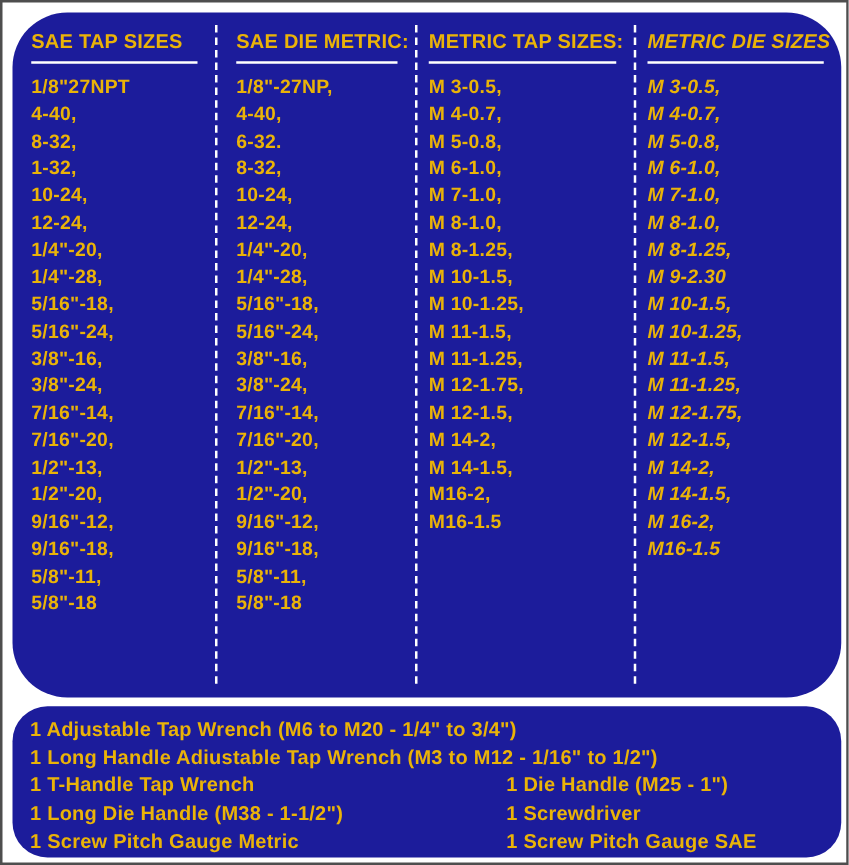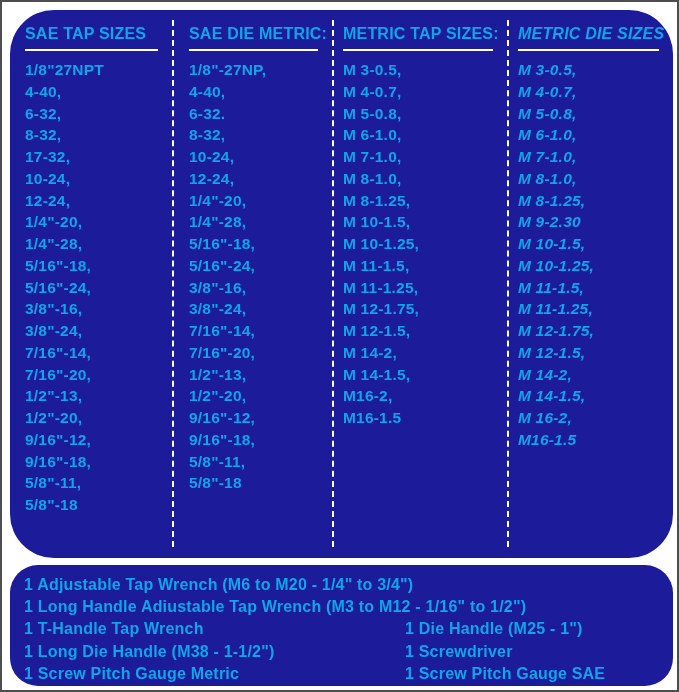--- a/index.html
+++ b/index.html
@@ -11,21 +11,21 @@
     position: relative;
     width: 679px; height: 692px;
     box-sizing: border-box;
     border: 2px solid #4e4e4e;
     background: #ffffff;
     overflow: hidden;
   }
   .panel {
     position: absolute;
     background: #1c1c9b;
-    color: #0ea5e9;
+    color: #eab308;
     font-weight: bold;
   }
   .top-panel {
     left: 8px; top: 8px;
     width: 663px; height: 548px;
     border-radius: 44px;
   }
   .columns {
     position: absolute;
     top: 10px; bottom: 11px; left: 0; right: 0;
@@ -82,23 +82,22 @@
 
   <div class="panel top-panel">
     <div class="columns">
 
       <div class="col col-0">
         <div class="col-header">SAE TAP SIZES</div>
         <div class="header-rule"></div>
         <div class="size-list">
             <div class="size-item">1/8"27NPT</div>
             <div class="size-item">4-40,</div>
-            <div class="size-item">6-32,</div>
             <div class="size-item">8-32,</div>
-            <div class="size-item">17-32,</div>
+            <div class="size-item">1-32,</div>
             <div class="size-item">10-24,</div>
             <div class="size-item">12-24,</div>
             <div class="size-item">1/4"-20,</div>
             <div class="size-item">1/4"-28,</div>
             <div class="size-item">5/16"-18,</div>
             <div class="size-item">5/16"-24,</div>
             <div class="size-item">3/8"-16,</div>
             <div class="size-item">3/8"-24,</div>
             <div class="size-item">7/16"-14,</div>
             <div class="size-item">7/16"-20,</div>

